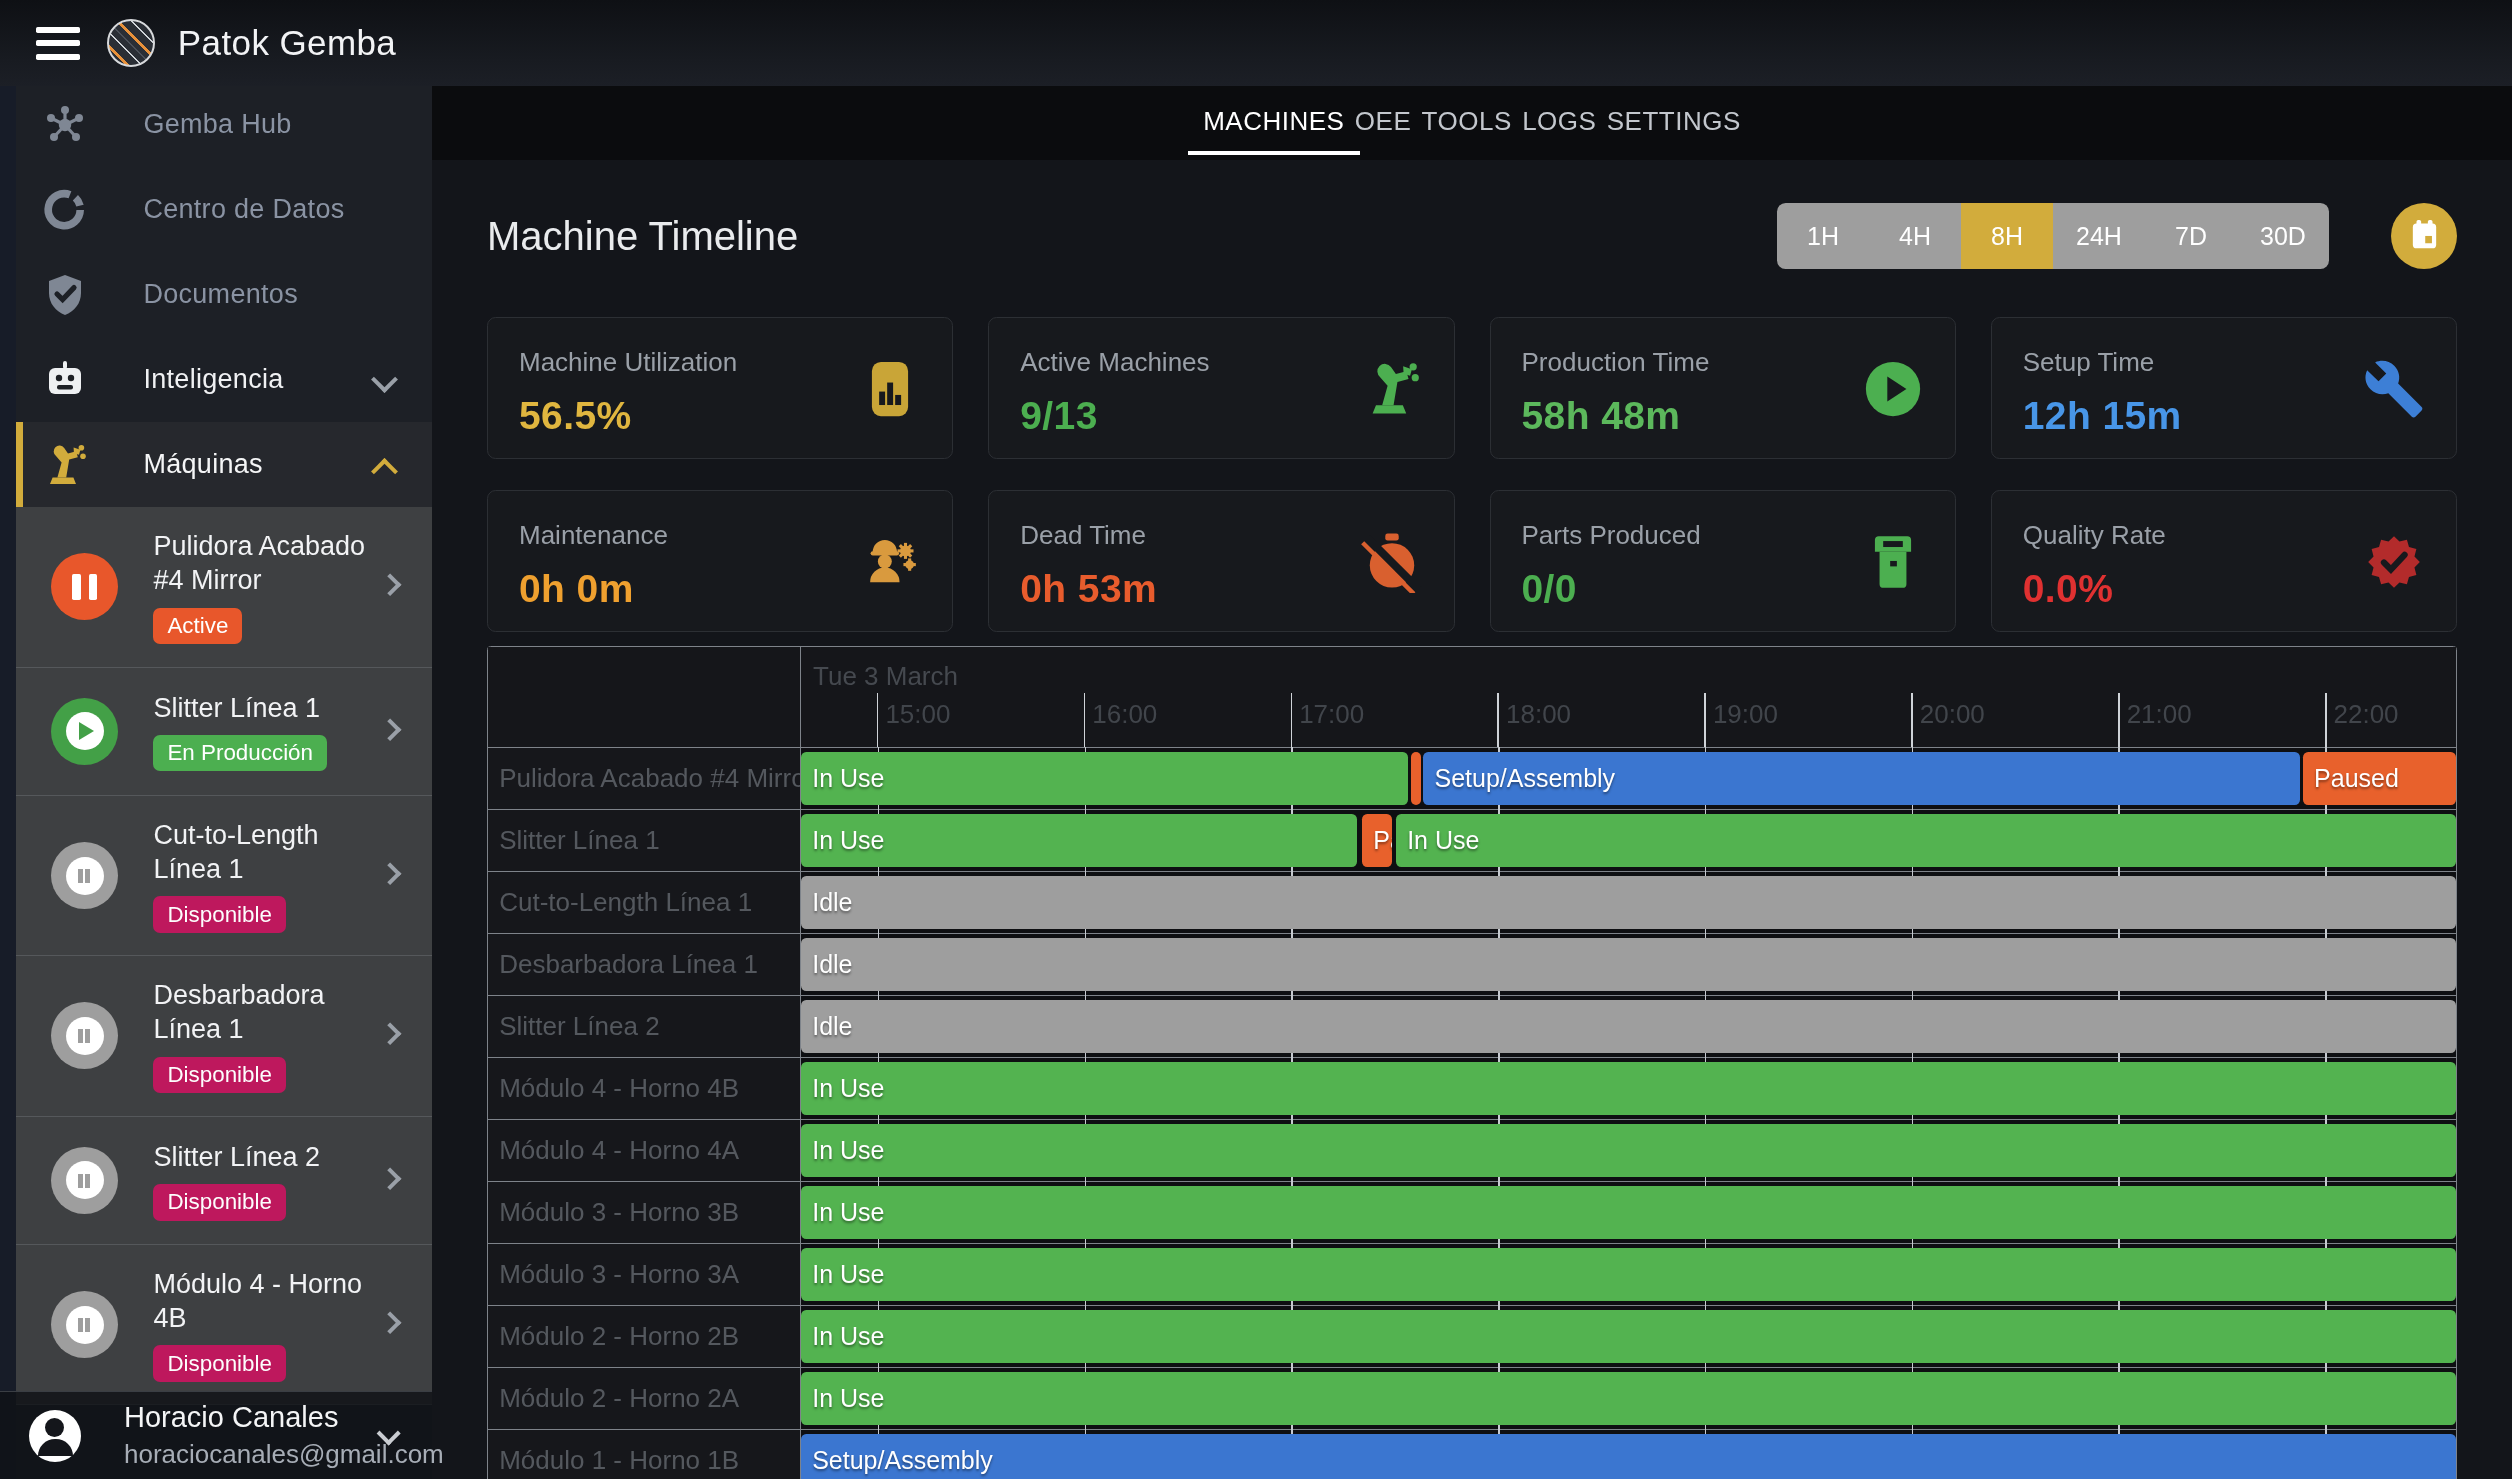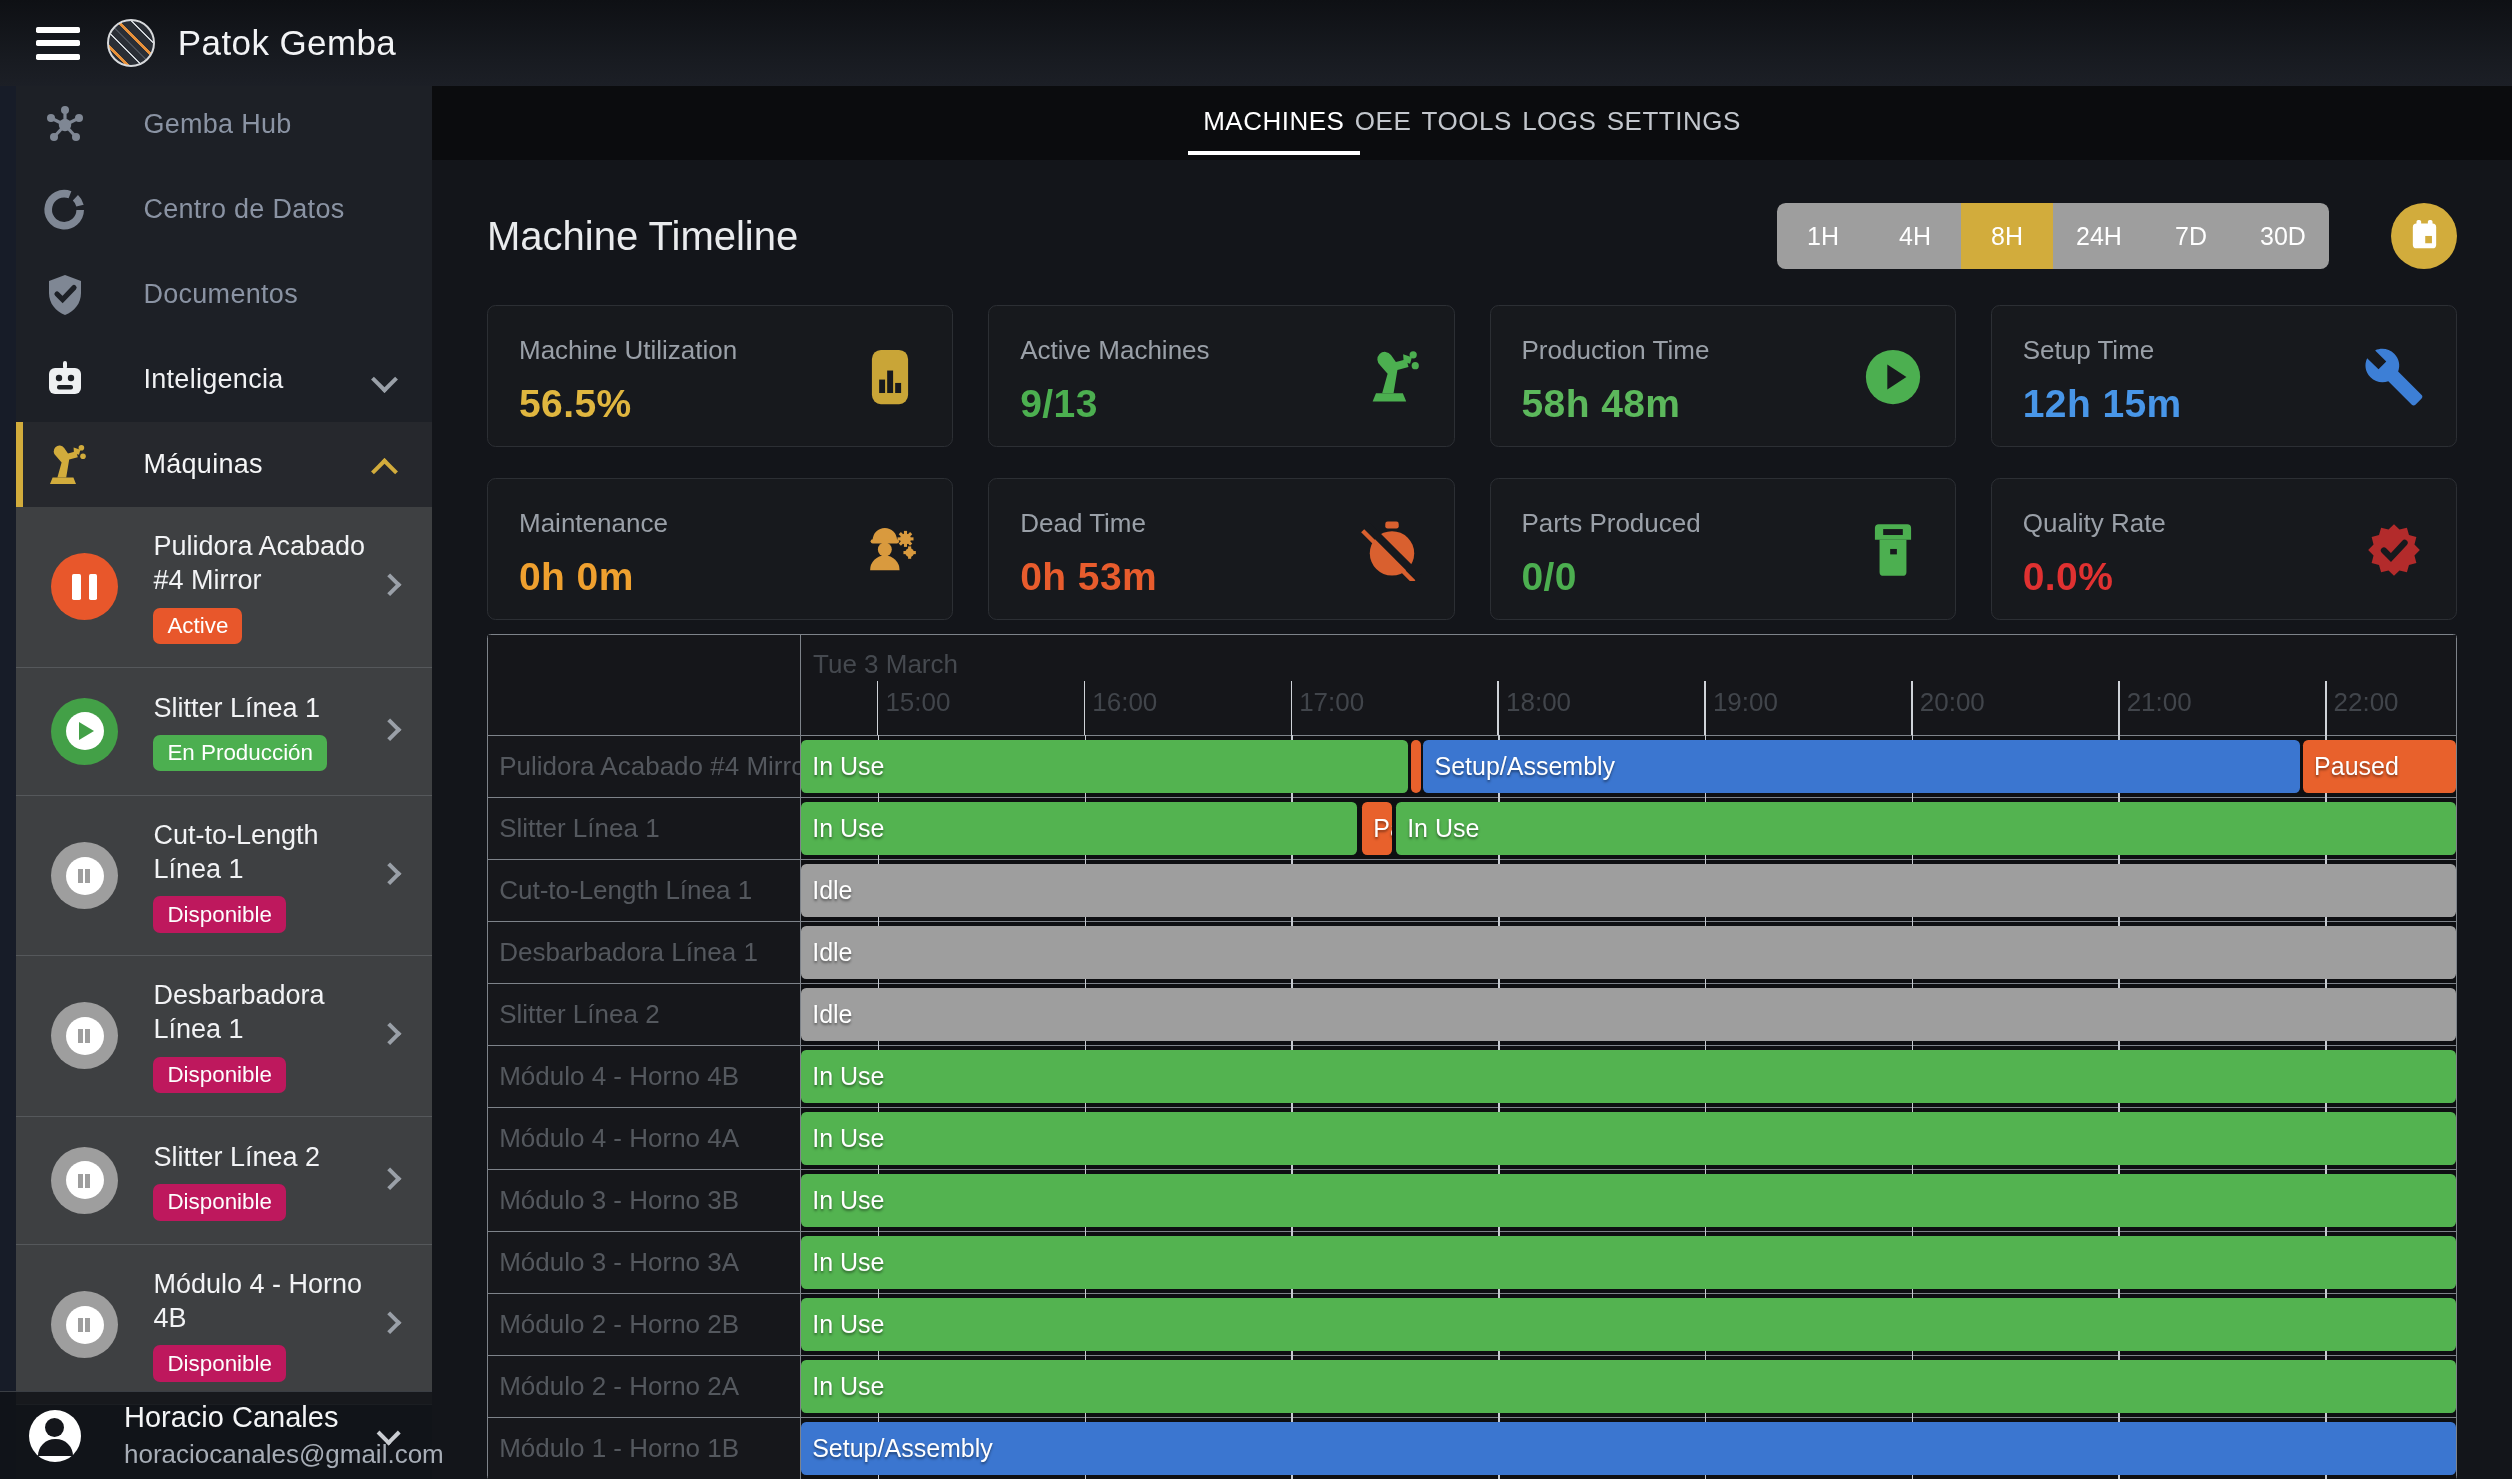--- a/index.html
+++ b/index.html
@@ -96,21 +96,21 @@
   .seg { display:flex; background:#9e9e9e; border-radius:8.6px; overflow:hidden; height:66px; }
   .seg button { width:92px; border:none; background:transparent; color:#fff; font-size:25px;
     font-family:inherit; cursor:pointer; }
   .seg button.active { background:#d2ac3c; }
   .cal-btn { width:66px; height:66px; border-radius:50%; background:#d2ac3c; margin-left:62px;
     display:flex; align-items:center; justify-content:center; cursor:pointer; border:none; }
   .cal-btn svg { width:35px; height:35px; }
   .date-range { margin-left:31px; font-size:25px; line-height:37px; color:#eef0f2; white-space:nowrap; }
 
   
-  .stats-grid { margin-top:36px; display:grid; grid-template-columns:repeat(4,1fr); gap:31px 35px; }
+  .stats-grid { margin-top:48px; display:grid; grid-template-columns:repeat(4,1fr); gap:31px 35px; }
   .card { background:#17191d; border:1.7px solid #2c2f34; border-radius:8.6px; height:142px;
     padding:29px 31px; position:relative; }
   .card-label { font-size:26px; color:#9aa0a8; }
   .card-value { font-size:39px; font-weight:700; margin-top:15.5px; letter-spacing:0.4px; }
   .card-icon { position:absolute; right:31px; top:40px; width:62px; height:62px; }
   .card-icon svg { width:100%; height:100%; }
 
   
   .ttable { margin-top:14px; border:1.7px solid #7e838a; border-radius:3.5px; position:relative; background:#0e0f12; }
   .t-header { display:grid; grid-template-columns:313px 1fr; height:100px; }

